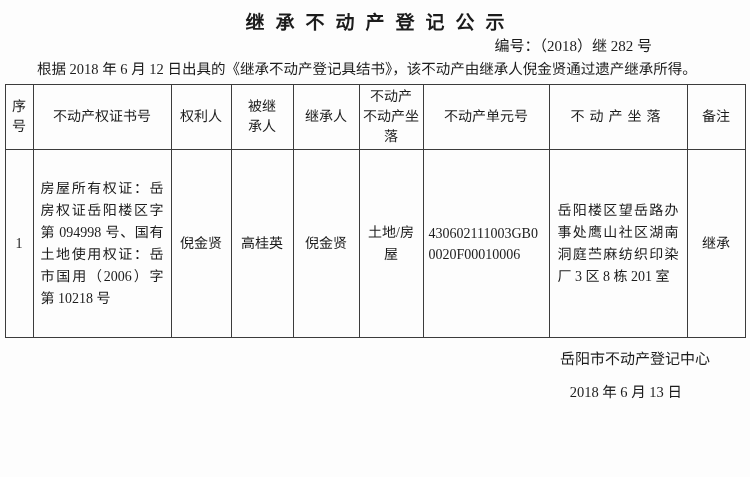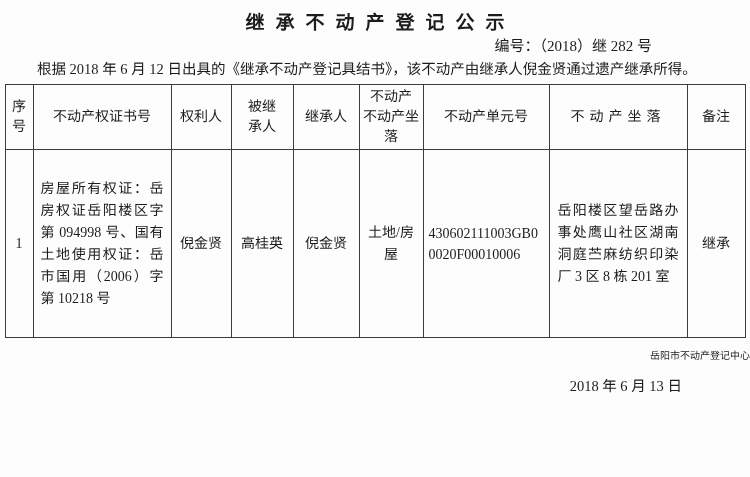--- a/index.html
+++ b/index.html
@@ -70,21 +70,22 @@
   }
   .notice-table td.cell-location {
     text-align: justify;
     padding: 2px 8px;
     margin-top: 24px;
   }
   .spaced { letter-spacing: 5px; }
 
   .footer-org {
     text-align: right;
-    font-size: 10px;
+    padding-right: 40px;
+    font-size: 15px;
     margin-top: 9px;
   }
   .footer-date {
     text-align: right;
     padding-right: 68px;
     font-size: 14.5px;
     margin-top: 12px;
   }
 </style>
 </head>

